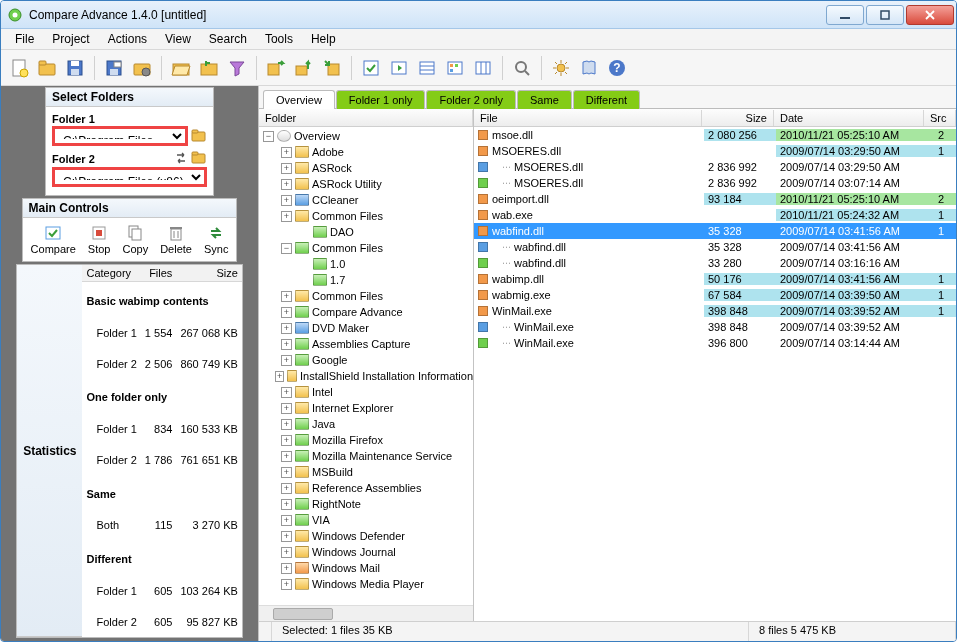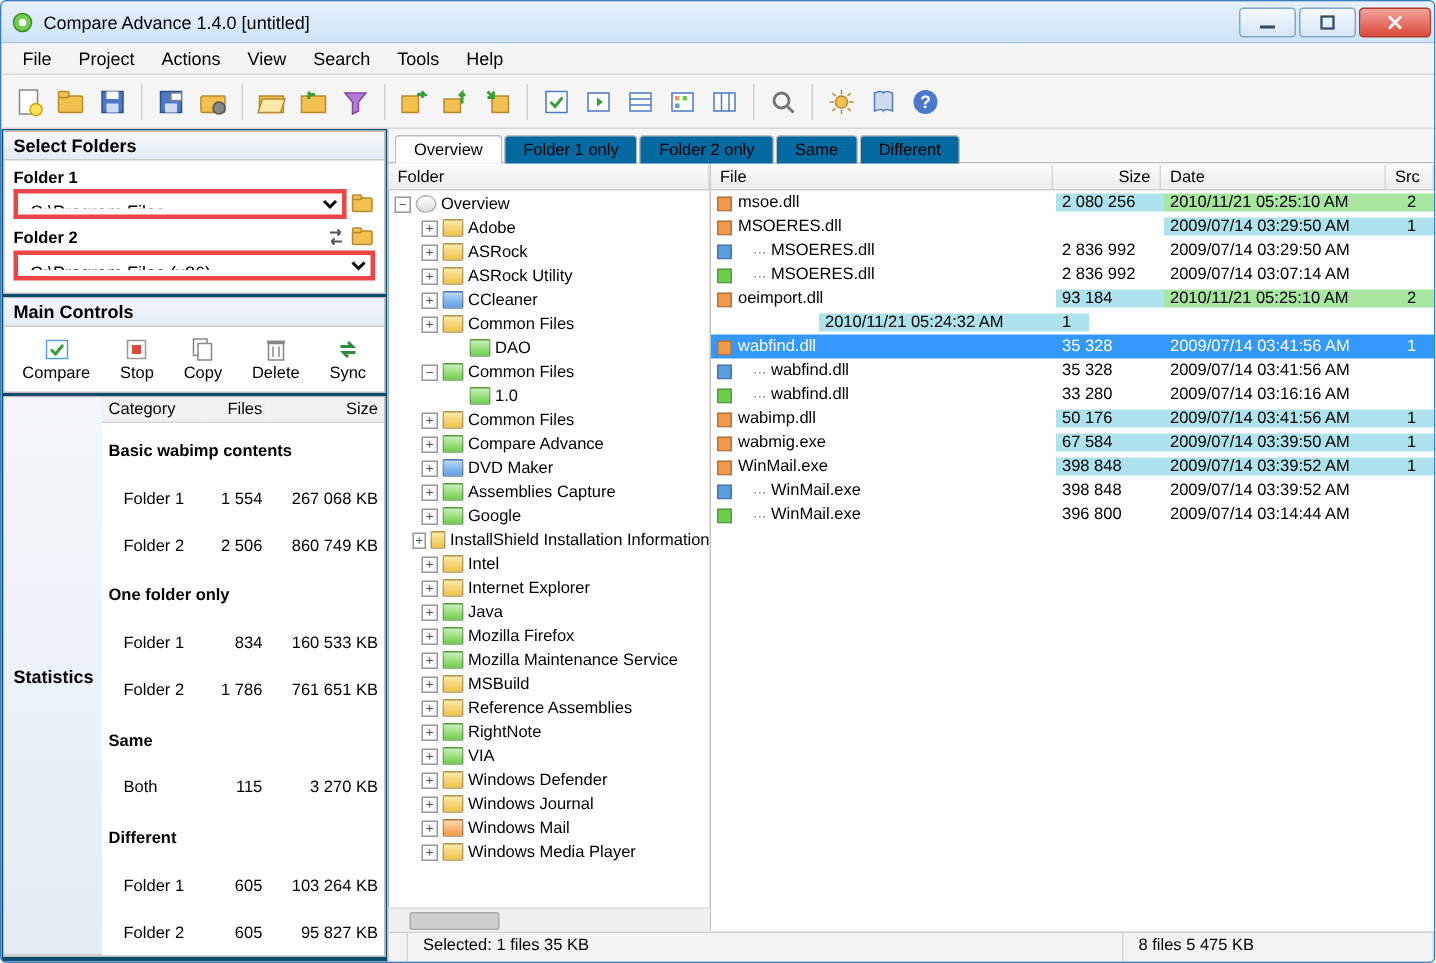--- a/index.html
+++ b/index.html
@@ -11,40 +11,40 @@
   .win-controls { display:flex; gap:0;}
   .win-btn { width:38px; height:20px; margin-left:2px; border:1px solid #7fa8d0; background: linear-gradient(#f5fafe,#d5e6f7); border-radius:3px; display:flex; align-items:center; justify-content:center; font-size:11px; color:#314b66;}
   .win-btn.close { background: linear-gradient(#f4a19a,#d94b3c); border-color:#b03a2e; color:#fff; width:48px;}
   .menubar { height:21px; background:#f4f4f4; display:flex; align-items:center; padding-left:6px; gap:2px; border-bottom:1px solid #d8d8d8;}
   .menu-item { padding:2px 8px; font-size:12px; cursor:default;}
   .toolbar { height:36px; background:#f6f6f6; display:flex; align-items:center; padding:0 6px; gap:4px; border-bottom:1px solid #d8d8d8;}
   .tool-sep { width:1px; height:24px; background:#d0d0d0; margin:0 3px;}
   .tool-btn { width:24px; height:24px; display:flex; align-items:center; justify-content:center; border-radius:2px; cursor:default;}
   .content { flex:1; display:flex; min-height:0;}
   
-  .left-panel { width:258px; border-right:1px solid #c3c3c3; display:flex; flex-direction:column; background:#0c4a6e; padding:1px;}
+  .left-panel { width:258px; border-right:1px solid #c3c3c3; display:flex; flex-direction:column; background:#737373; padding:1px;align-items:center;}
   .panel-box { border:1px solid #bcbcbc; margin-bottom:2px; background:#fff;}
   .panel-head { background: linear-gradient(#f4f8fc,#e3ecf5); padding:2px 6px; font-weight:bold; font-size:12px; border-bottom:1px solid #c9c9c9; display:flex; align-items:center; justify-content:space-between;}
   .panel-body { padding:4px 6px;}
   .field-label { font-weight:bold; font-size:11px; margin-top:2px;}
   .field-row { display:flex; align-items:center; gap:3px; margin:1px 0 4px 0;}
   .combo { flex:1; height:20px; border:3px solid #ef4444; font-size:12px; padding:4px 4px; background:#fff;}
   .mini-icons { display:flex; gap:2px; }
   .mini-icon { width:16px; height:16px; display:flex; align-items:center; justify-content:center;}
   .mc-row { display:flex; justify-content:space-around; padding:4px 2px;}
   .mc-btn { display:flex; flex-direction:column; align-items:center; gap:1px; font-size:11px; padding:2px 6px; cursor:default;}
   .stats-grid { width:100%; font-size:11px; border-collapse:collapse;}
   .stats-grid th { text-align:left; font-weight:normal; border-bottom:1px solid #d7d7d7; padding:2px 4px; background:#f2f2f2;}
   .stats-grid th.r, .stats-grid td.r { text-align:right;}
   .stats-grid td { padding:1px 4px;}
   .stats-cat { font-weight:bold; padding-top:3px !important;}
   
   .right-area { flex:1; display:flex; flex-direction:column; min-width:0;}
   .tabs { height:22px; display:flex; align-items:flex-end; padding:2px 4px 0 4px; background:#f6f6f6; gap:1px;}
-  .tab { padding:3px 12px; font-size:11px; border:1px solid #bcbcbc; border-bottom:none; background:#0369a1; border-radius:3px 3px 0 0; position:relative; top:1px; cursor:default;}
+  .tab { padding:3px 12px; font-size:11px; border:1px solid #bcbcbc; border-bottom:none; background:#84cc16; border-radius:3px 3px 0 0; position:relative; top:1px; cursor:default;}
   .tab.active { background:#fff; z-index:2;}
   .split { flex:1; display:flex; min-height:0; border-top:1px solid #bcbcbc;}
   .tree-pane { width:215px; border-right:1px solid #c3c3c3; display:flex; flex-direction:column; min-height:0;}
   .col-header { height:18px; background: linear-gradient(#fdfdfd,#ededed); border-bottom:1px solid #cfcfcf; display:flex; align-items:center; font-size:11px;}
   .col-header .cell { padding:2px 6px; border-right:1px solid #d7d7d7; overflow:hidden; white-space:nowrap;}
   .tree-body { flex:1; overflow:auto; padding:1px 0;}
   .tree-row { display:flex; align-items:center; height:16px; padding-left:4px; white-space:nowrap;}
   .tree-row .expander { width:11px; height:11px; border:1px solid #979797; margin-right:3px; font-size:9px; line-height:9px; text-align:center; color:#555; background:#fff;}
   .tree-row .indent { width:18px; display:inline-block;}
   .tree-row .folder-ico { width:14px; height:12px; margin-right:3px; border-radius:1px; border:1px solid rgba(0,0,0,.25); background: linear-gradient(#ffe9a8,#f2c14e);}
@@ -52,21 +52,21 @@
   .tree-row .folder-ico.blue { background: linear-gradient(#bcd8f7,#5a9ee2);}
   .tree-row .folder-ico.orange { background: linear-gradient(#ffd8a8,#f2994a);}
   .tree-row.root .folder-ico { background: linear-gradient(#fff,#ddd); border-radius:50%;}
   .tree-scroll { height:16px; border-top:1px solid #ddd; background:#f0f0f0; position:relative;}
   .tree-scroll .thumb { position:absolute; left:14px; top:2px; height:12px; width:60px; background:#cfcfcf; border:1px solid #aaa; border-radius:2px;}
   
   .file-pane { flex:1; display:flex; flex-direction:column; min-width:0;}
   .file-body { flex:1; overflow:auto;}
   .file-row { display:flex; align-items:center; height:16px; font-size:11px;}
   .file-row > div { padding:0 4px; overflow:hidden; white-space:nowrap; text-overflow:ellipsis;}
-  .c-file { flex:1; display:flex; align-items:flex-end; gap:4px; min-width:0;}
+  .c-file { flex:1; display:flex; align-items:center; gap:4px; min-width:0;}
   .c-size { width:72px; text-align:left;}
   .c-date { width:150px;}
   .c-src  { width:30px; text-align:center;}
   .sq { width:10px; height:10px; display:inline-block; border:1px solid rgba(0,0,0,.25);}
   .sq.orange{ background:#f2994a;} .sq.blue{ background:#5a9ee2;} .sq.green{ background:#6fcf4d;}
   .dots { color:#888; font-size:9px; letter-spacing:-1px;}
   .hl-cyan { background:#aee3ee;}
   .hl-green { background:#a7e6a0;}
   .row-sel { background:#3399ff; color:#fff;}
   .row-sel .hl-cyan, .row-sel .hl-green { background:#3399ff;}
@@ -465,20 +465,27 @@
               </div>
               <div class="tree-row">
                 <span class="indent"></span>
                 <span class="indent"></span>
                 <span style="width:14px;display:inline-block"></span>
                 <span class="folder-ico green"></span>
                 <span>1.0</span>
               </div>
               <div class="tree-row">
                 <span class="indent"></span>
+                <span class="indent"></span>
+                <span style="width:14px;display:inline-block"></span>
+                <span class="folder-ico green"></span>
+                <span>1.7</span>
+              </div>
+              <div class="tree-row">
+                <span class="indent"></span>
                 <span class="expander">+</span>
                 <span class="folder-ico "></span>
                 <span>Common Files</span>
               </div>
               <div class="tree-row">
                 <span class="indent"></span>
                 <span class="expander">+</span>
                 <span class="folder-ico green"></span>
                 <span>Compare Advance</span>
               </div>
@@ -639,20 +646,24 @@
               <div class="file-row">
                 <div class="c-file">
                   <span class="sq orange"></span>
                   <span>oeimport.dll</span>
                 </div>
                 <div class="c-size hl-cyan">93 184</div>
                 <div class="c-date hl-green">2010/11/21 05:25:10 AM</div>
                 <div class="c-src hl-green">2</div>
               </div>
               <div class="file-row">
+                <div class="c-file">
+                  <span class="sq orange"></span>
+                  <span>wab.exe</span>
+                </div>
                 <div class="c-size"></div>
                 <div class="c-date hl-cyan">2010/11/21 05:24:32 AM</div>
                 <div class="c-src hl-cyan">1</div>
               </div>
               <div class="file-row row-sel">
                 <div class="c-file">
                   <span class="sq orange"></span>
                   <span>wabfind.dll</span>
                 </div>
                 <div class="c-size hl-cyan">35 328</div>

